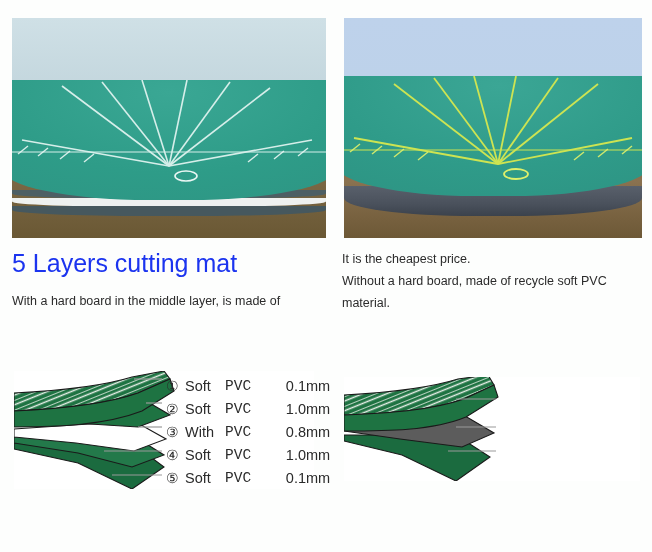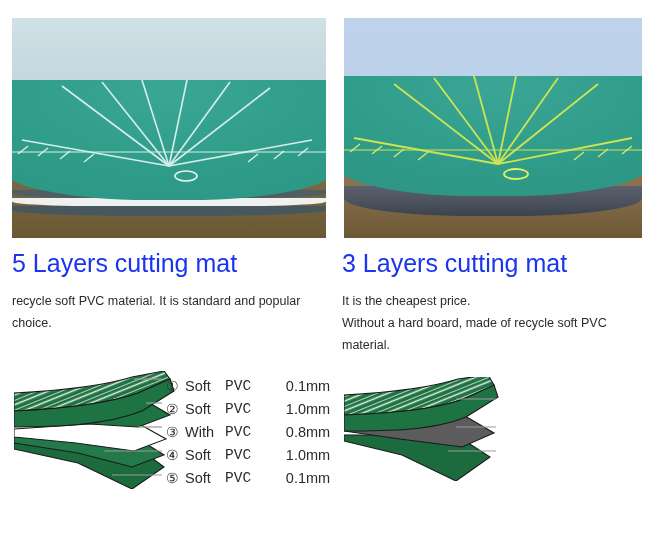--- a/index.html
+++ b/index.html
@@ -144,25 +144,24 @@
             <line x1="286" y1="78" x2="296" y2="70"></line>
           </g>
           <ellipse cx="180" cy="98" rx="12" ry="5" fill="none" stroke="#dff06a" stroke-width="1.8"></ellipse>
         </svg>
       </div>
     </div>
   </div>
 
   <div class="col left">
     <h2 class="title">5 Layers cutting mat</h2>
-    <p class="body-line">recycle soft PVC material. It is standard and popular choice.</p>
+    <p class="body-line">With a hard board in the middle layer, is made of</p>
   </div>
 
   <div class="col right">
-    <h2 class="title">3 Layers cutting mat</h2>
     <p class="body-line">It is the cheapest price.</p>
     <p class="body-line">Without a hard board, made of recycle soft PVC material.</p>
   </div>
 
   <div class="diagram left">
     <svg width="300" height="118" viewBox="0 0 300 118">
       <defs>
         <pattern id="mesh5" width="9" height="9" patternUnits="userSpaceOnUse" patternTransform="rotate(-22)">
           <rect width="9" height="9" fill="#1e7342"></rect>
           <path d="M0 0 L9 0 M0 4.5 L9 4.5" stroke="#e9efe9" stroke-width="1.4"></path>

